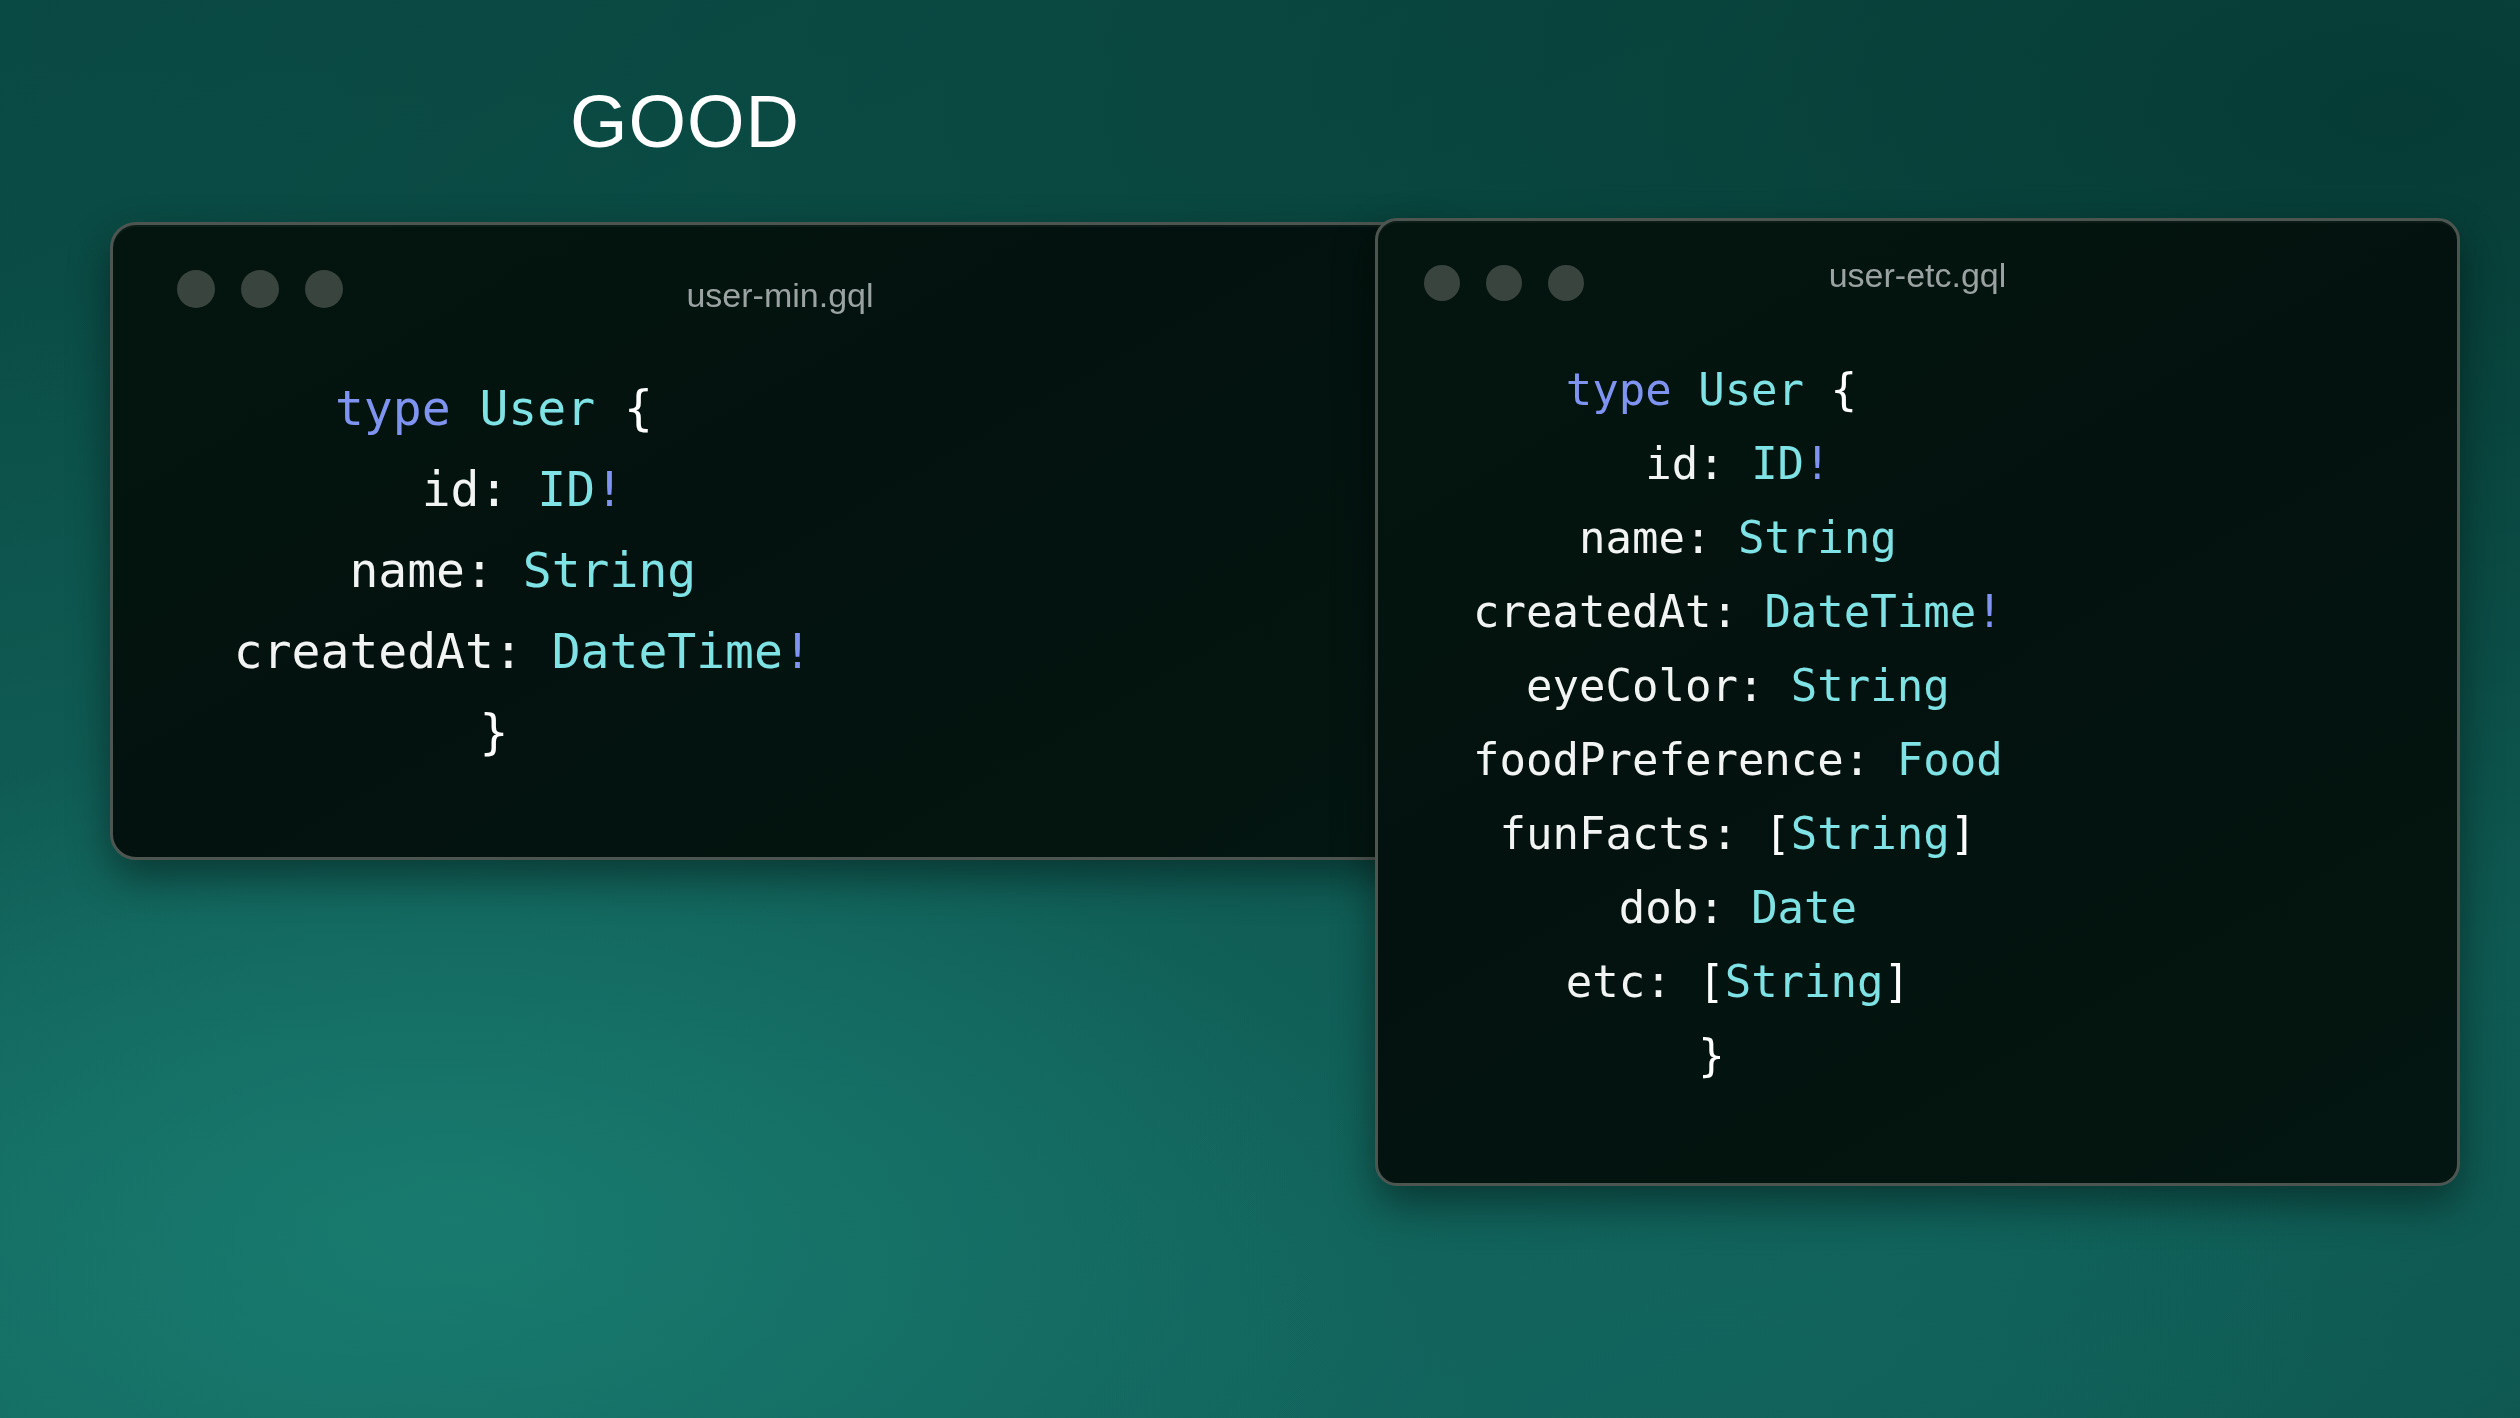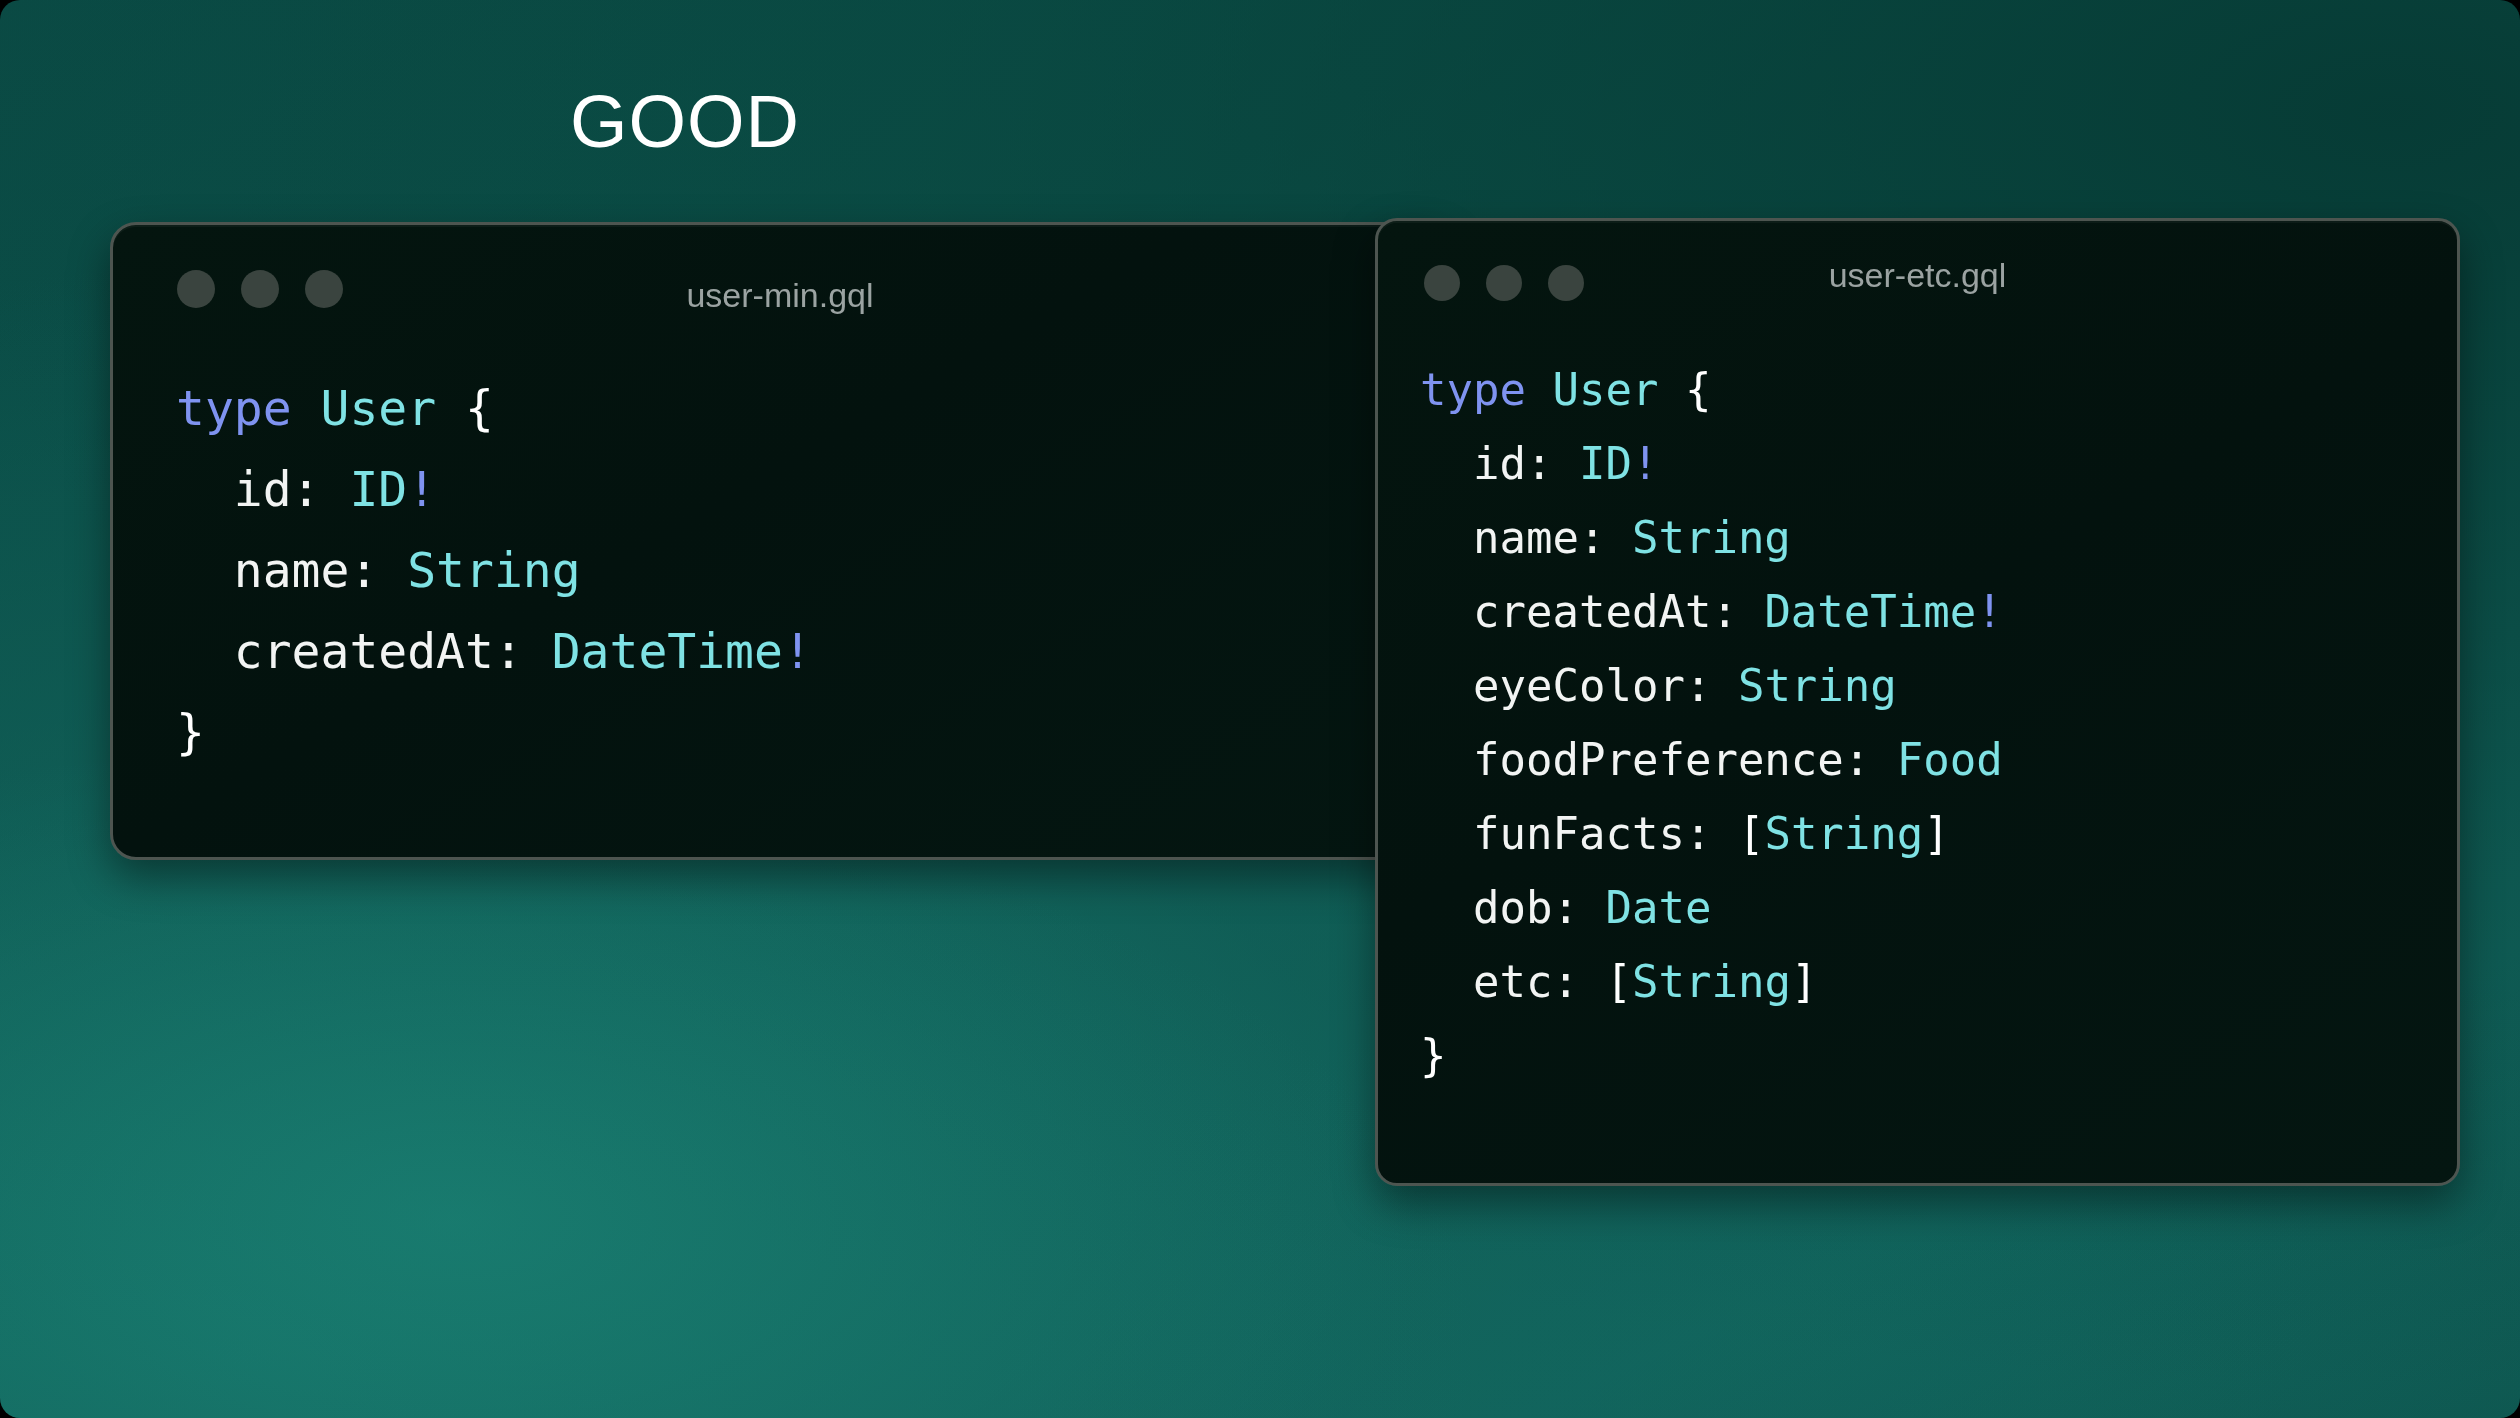--- a/index.html
+++ b/index.html
@@ -10,21 +10,20 @@
   #stage {
     position: relative;
     width: 2520px;
     height: 1418px;
     overflow: hidden;
     font-family: "Liberation Sans", sans-serif;
     background:
       radial-gradient(120% 110% at 18% 86%, rgba(24,120,108,0.95) 0%, rgba(18,100,92,0.55) 32%, rgba(10,70,64,0.0) 62%),
       radial-gradient(130% 120% at 95% 8%, rgba(6,58,52,0.95) 0%, rgba(8,66,58,0.35) 45%, rgba(10,74,66,0.0) 75%),
       linear-gradient(155deg, #0a4a44 0%, #0b4f48 28%, #0f5b54 58%, #11635c 82%, #0e564f 100%);
-    border-radius: 20px;
   }
   .stage-grain {
     position: absolute;
     inset: 0;
     pointer-events: none;
     background:
       radial-gradient(70% 60% at 10% 95%, rgba(28,140,126,0.25) 0%, rgba(28,140,126,0) 70%),
       radial-gradient(60% 50% at 80% 100%, rgba(18,110,100,0.18) 0%, rgba(18,110,100,0) 70%);
   }
 
@@ -99,20 +98,21 @@
     line-height: 1;
     white-space: nowrap;
   }
   #card-good .filename { left: 0; right: 0; text-align: center; top: 53px; }
   #card-bad  .filename { left: 0; right: 0; text-align: center; top: 37px; }
 
   
   .code {
     font-family: "DejaVu Sans Mono", "Liberation Mono", monospace;
     white-space: pre;
+    text-align: center;
     -webkit-font-smoothing: antialiased;
   }
   #code-good {
     position: absolute;
     left: 63px;
     top: 143px;
     font-size: 48px;
     line-height: 81px;
   }
   #code-bad {

